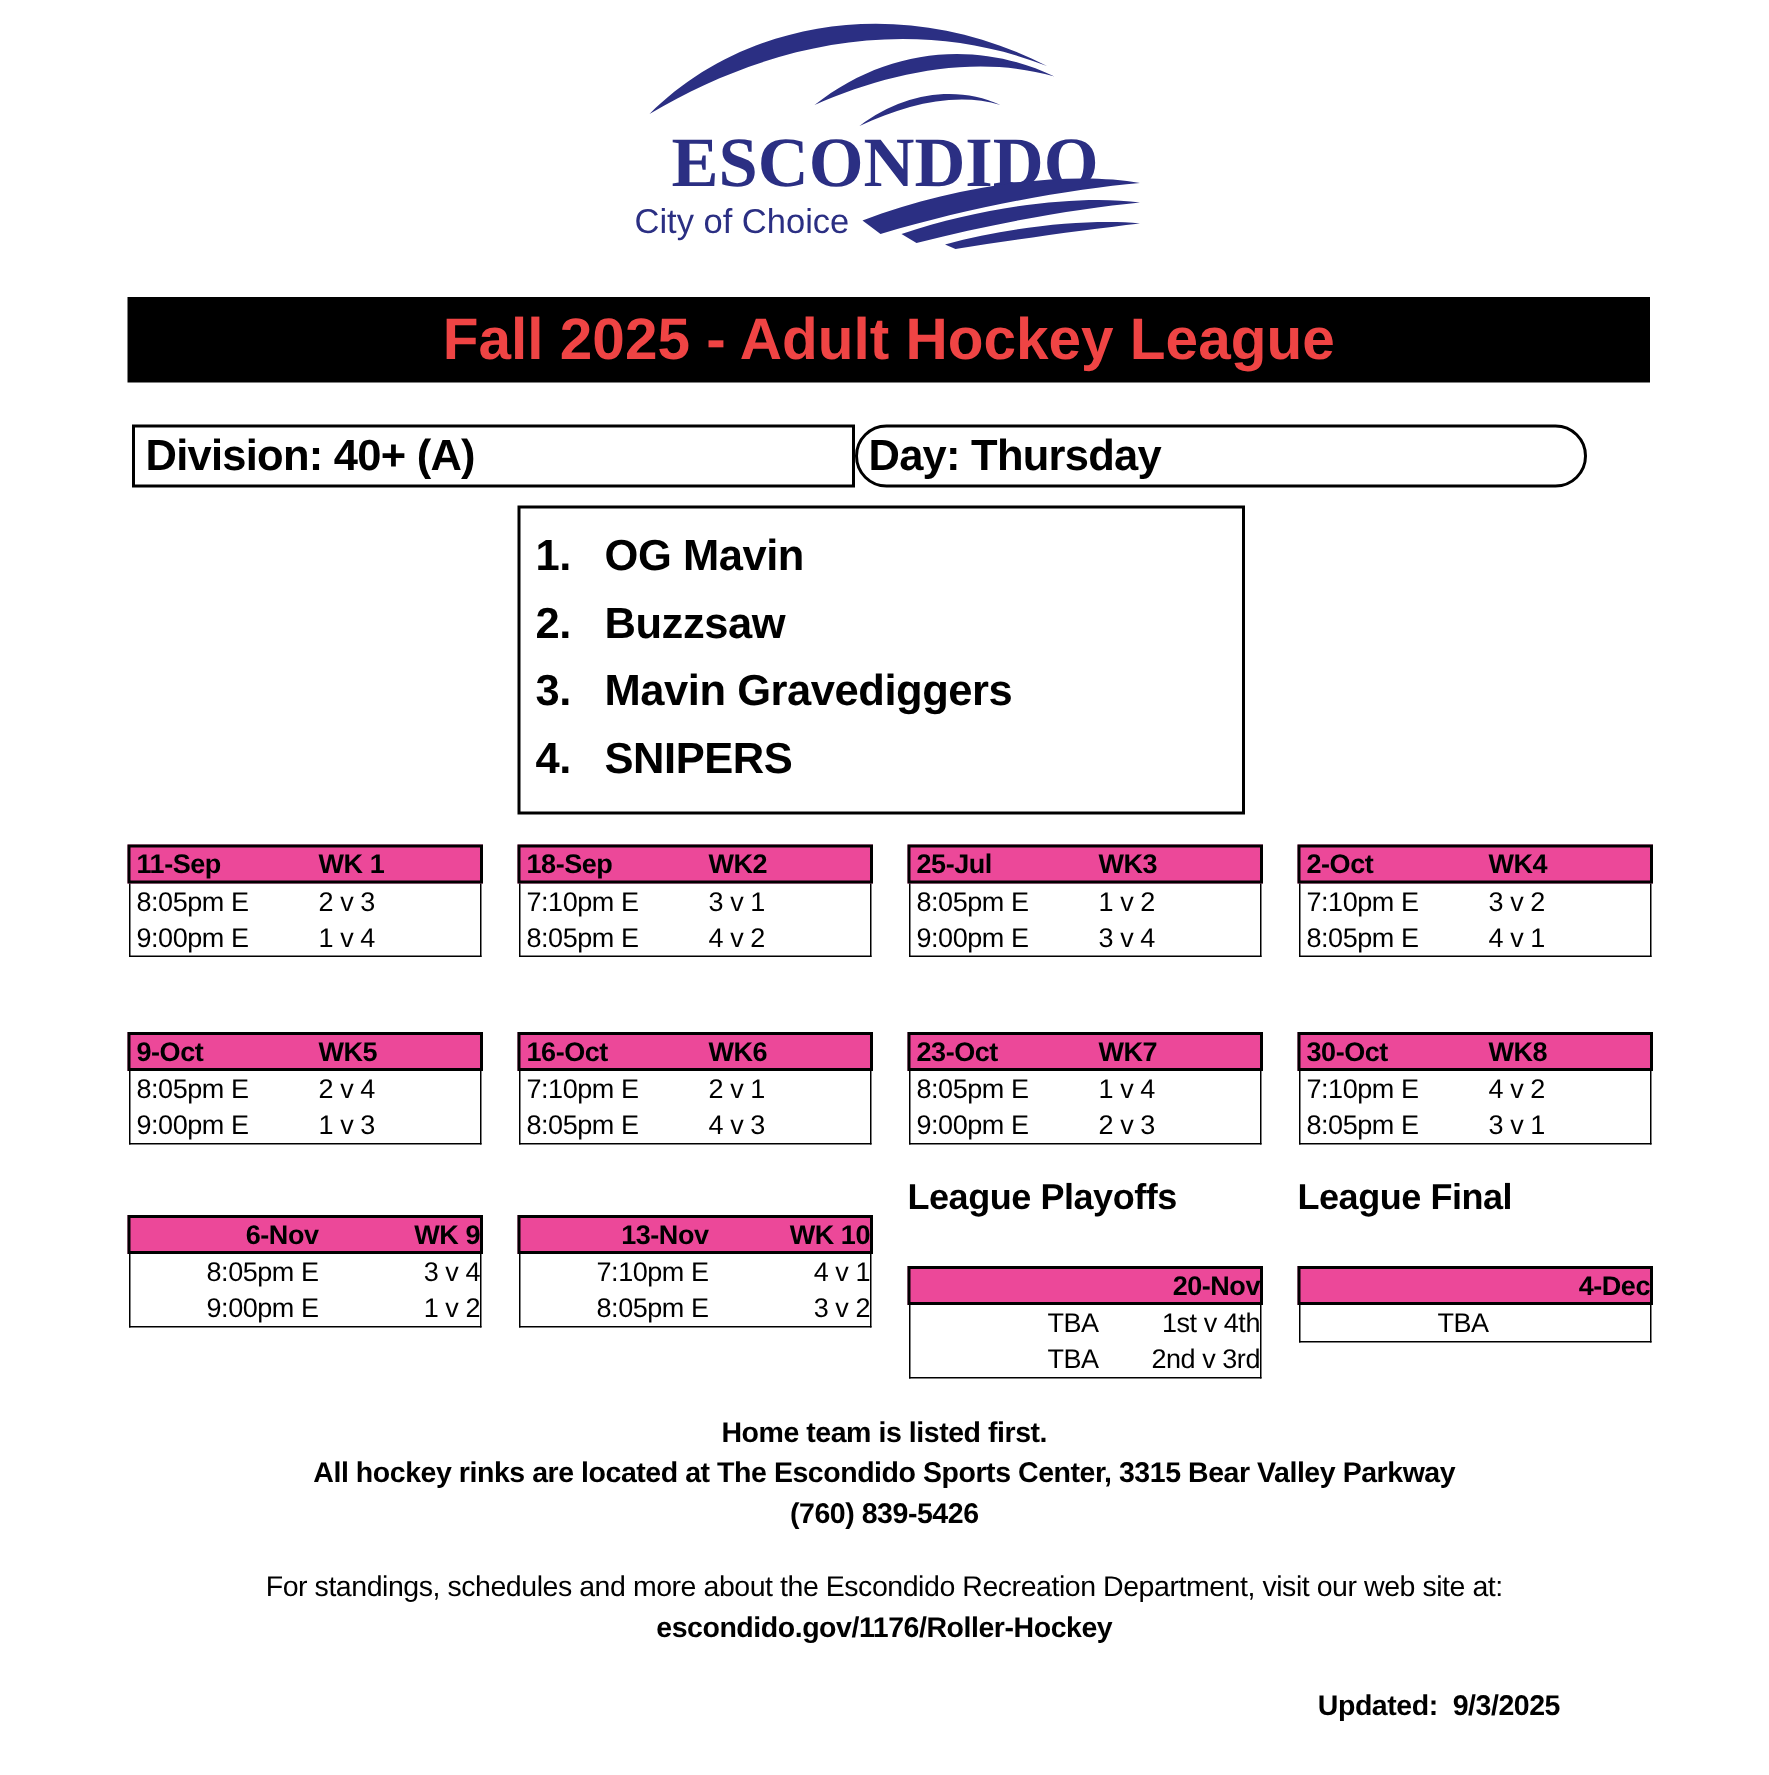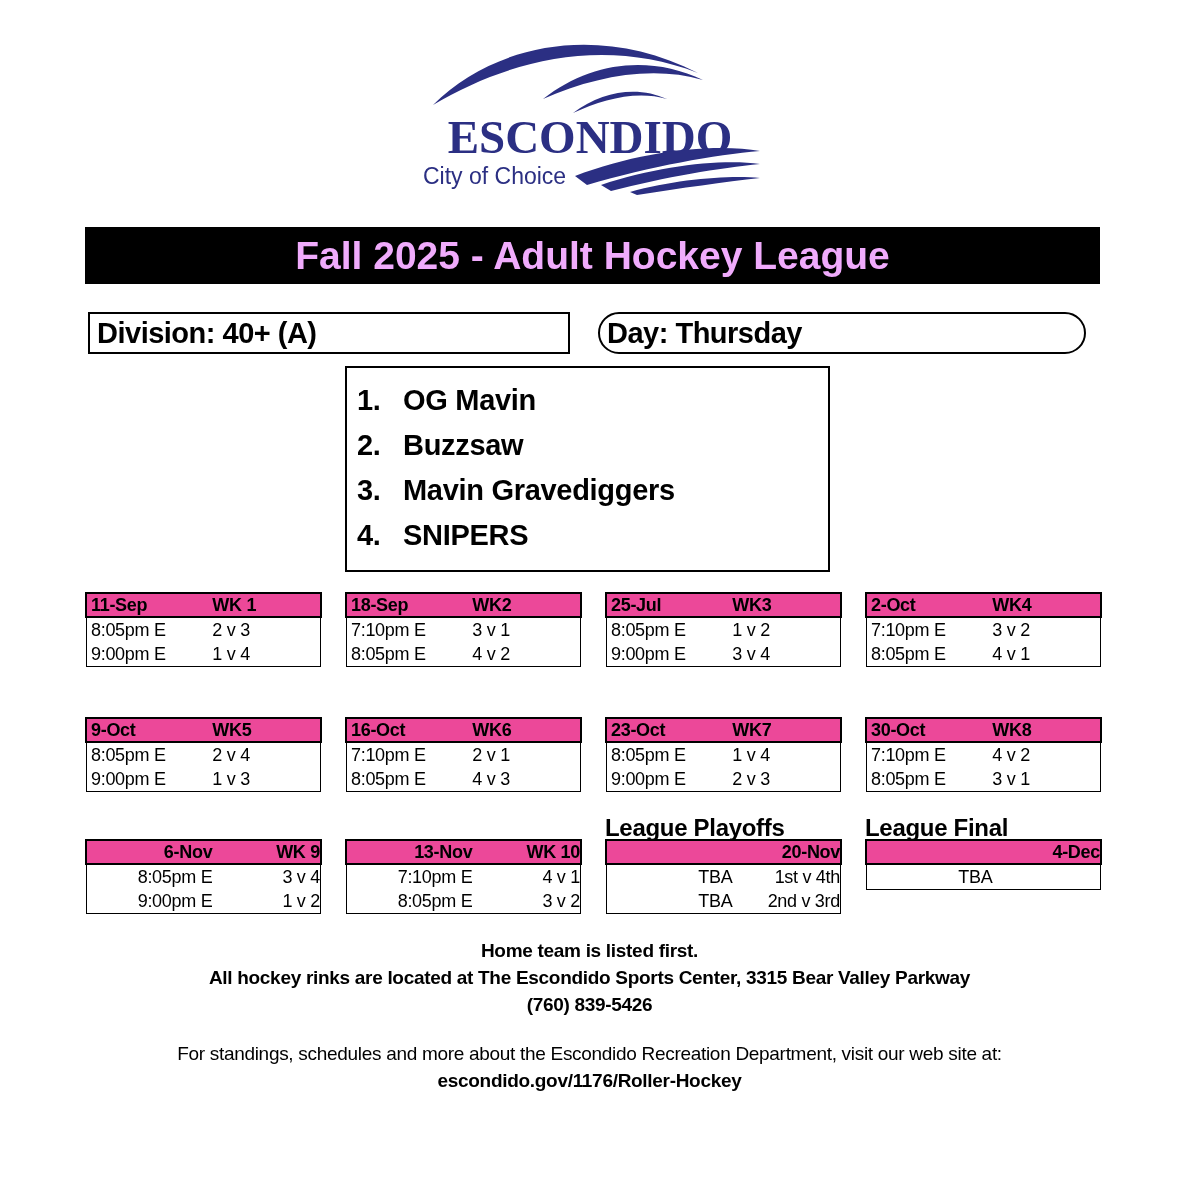--- a/index.html
+++ b/index.html
@@ -9,45 +9,44 @@
     height: 1183px;
     background: #fff;
     font-family: "Liberation Sans", sans-serif;
     color: #000;
     overflow: hidden;
   }
 
   
   .logo-wrap {
     width: 100%;
-    padding-top: 33px;
+    padding-top: 4px;
     display: flex;
     justify-content: center;
   }
   .logo-svg { width: 350px; height: 162px; }
 
   
   .banner {
     margin: 32px 0 0 85px;
     width: 1015px;
     height: 57px;
     background: #000;
-    color: #f0abfc;
+    color: #ef4444;
     font-size: 39px;
     font-weight: bold;
     text-align: center;
     line-height: 57px;
     letter-spacing: 0px;
   }
 
   
   .meta-row {
     margin: 28px 0 0 88px;
     display: flex;
-    gap: 28px;
   }
   .meta-box {
     height: 42px;
     border: 2px solid #000;
     box-sizing: border-box;
     font-size: 29px;
     font-weight: bold;
     line-height: 38px;
     padding-left: 7px;
     letter-spacing: -0.5px;
@@ -90,21 +89,21 @@
     height: 22px;
     box-sizing: content-box;
     display: grid;
     grid-template-columns: 53% 47%;
     font-weight: bold;
     font-size: 18px;
     line-height: 22px;
     padding-left: 4px;
     letter-spacing: -0.3px;
   }
-  .wk-header.single { grid-template-columns: 100%; }
+  .wk-header.single { grid-template-columns: 100%; margin-top: 34px; }
   .wk-body {
     border: 1px solid #000;
     border-top: none;
     margin: 0 1px;
   }
   .game-row {
     display: grid;
     grid-template-columns: 53% 47%;
     height: 24px;
     line-height: 24px;
@@ -410,14 +409,15 @@
 
   <div class="footer">
     <div class="bold">Home team is listed first.</div>
     <div class="bold">All hockey rinks are located at The Escondido Sports Center, 3315 Bear Valley Parkway</div>
     <div class="bold">(760) 839-5426</div>
     <div class="gap"></div>
     <div>For standings, schedules and more about the Escondido Recreation Department, visit our web site at:</div>
     <div class="bold">escondido.gov/1176/Roller-Hockey</div>
   </div>
 
+  <div class="updated">Updated:  9/3/2025</div>
 
 </div>
 
 </body></html>

